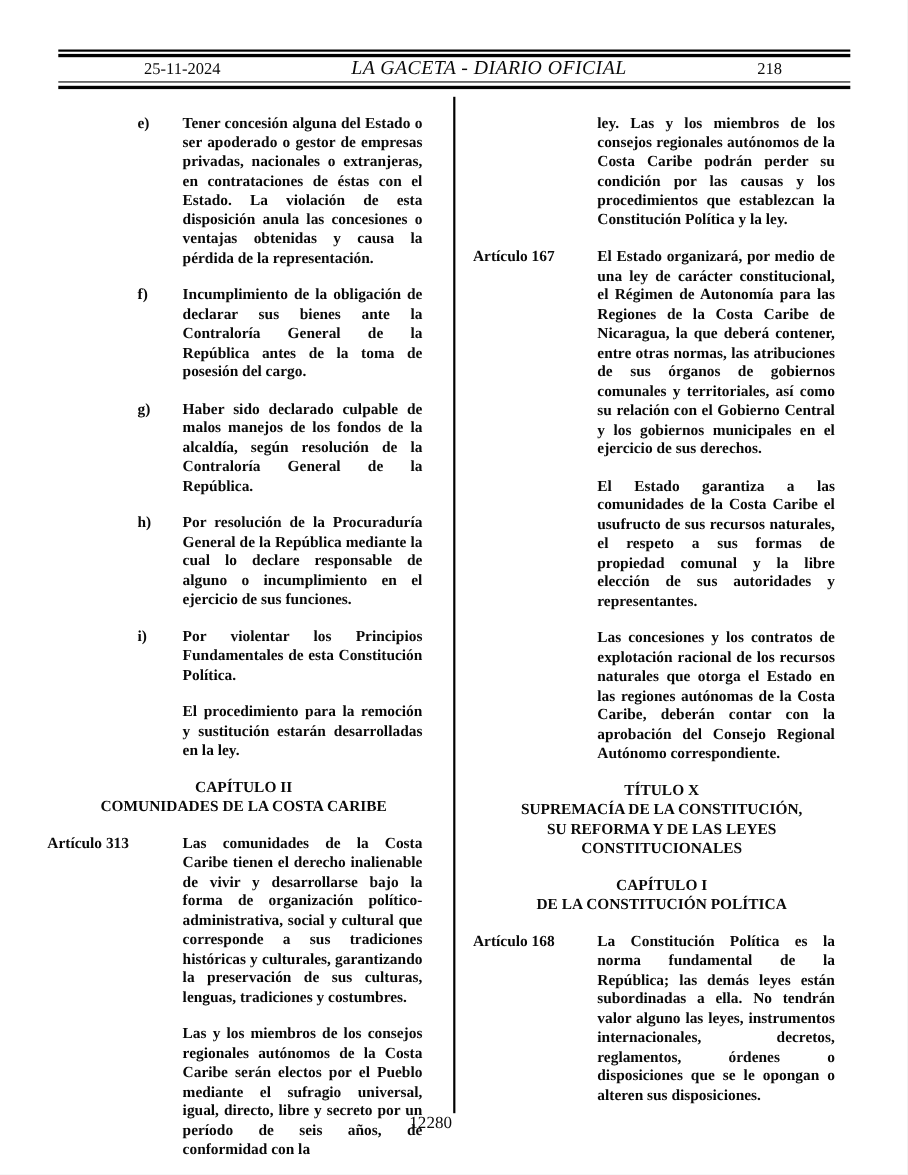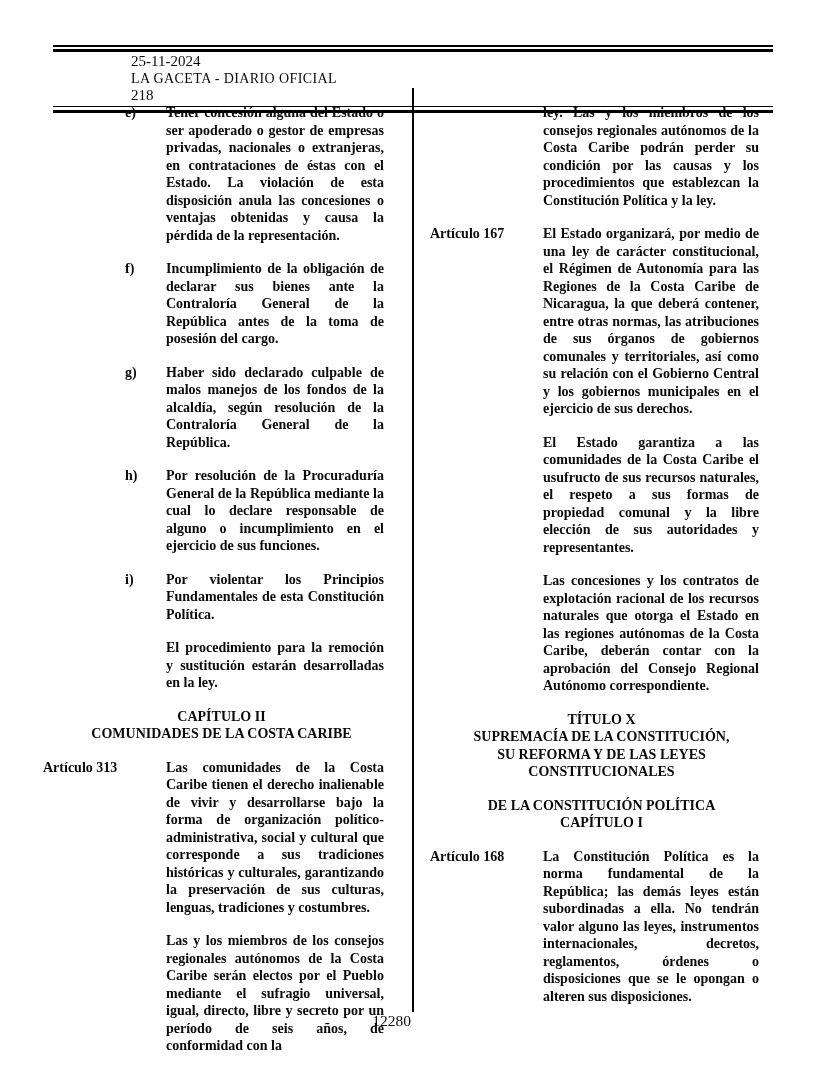--- a/index.html
+++ b/index.html
@@ -30,25 +30,25 @@
     border-top: 1px solid #000;
     border-bottom: 3px solid #000;
   }
   .header-row {
     display: flex;
     justify-content: space-between;
     align-items: baseline;
     padding: 1px 62px 2px 78px;
     font-size: 15px;
     line-height: 17px;
-    flex-direction: column;
   }
   .header-title {
-    font-size: 14px;
+    font-size: 18px;
     letter-spacing: 0.4px;
+    font-style: italic;
   }
 
   
   .content {
     position: absolute;
     top: 88px;
     left: 43px;
     width: 734px;
     display: flex;
     align-items: flex-start;
@@ -181,22 +181,22 @@
       </div>
 
       <div class="heading">
         <div>TÍTULO X</div>
         <div>SUPREMACÍA DE LA CONSTITUCIÓN,</div>
         <div>SU REFORMA Y DE LAS LEYES</div>
         <div>CONSTITUCIONALES</div>
       </div>
 
       <div class="heading">
+        <div>CAPÍTULO I</div>
         <div>DE LA CONSTITUCIÓN POLÍTICA</div>
-        <div>CAPÍTULO I</div>
       </div>
 
       <div class="block">
         <span class="lbl">Artículo 168</span>
         <p>La Constitución Política es la norma fundamental de la República; las demás leyes están subordinadas a ella. No tendrán valor alguno las leyes, instrumentos internacionales, decretos, reglamentos, órdenes o disposiciones que se le opongan o alteren sus disposiciones.</p>
       </div>
 
     </div>
   </div>
 

